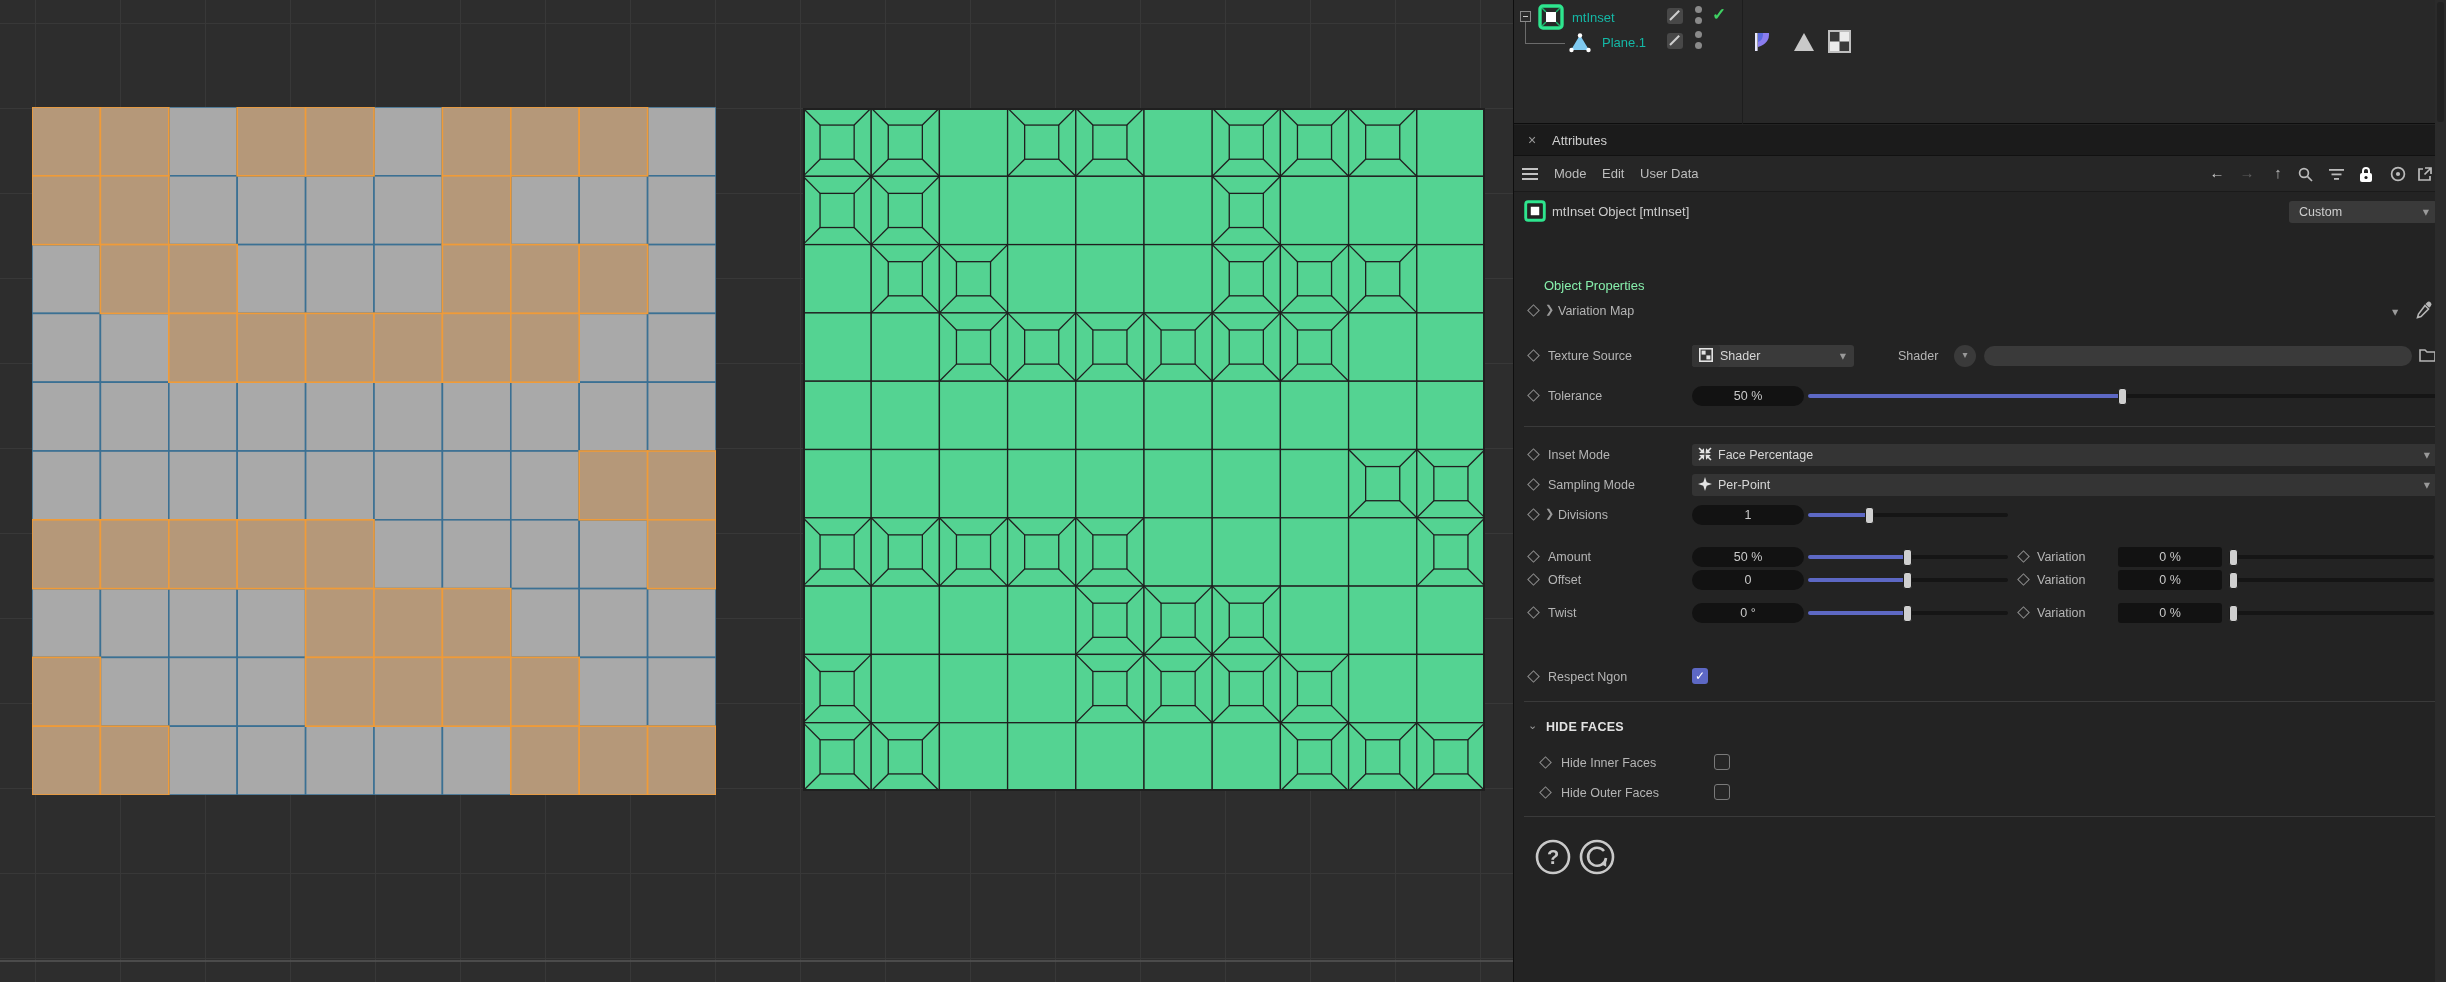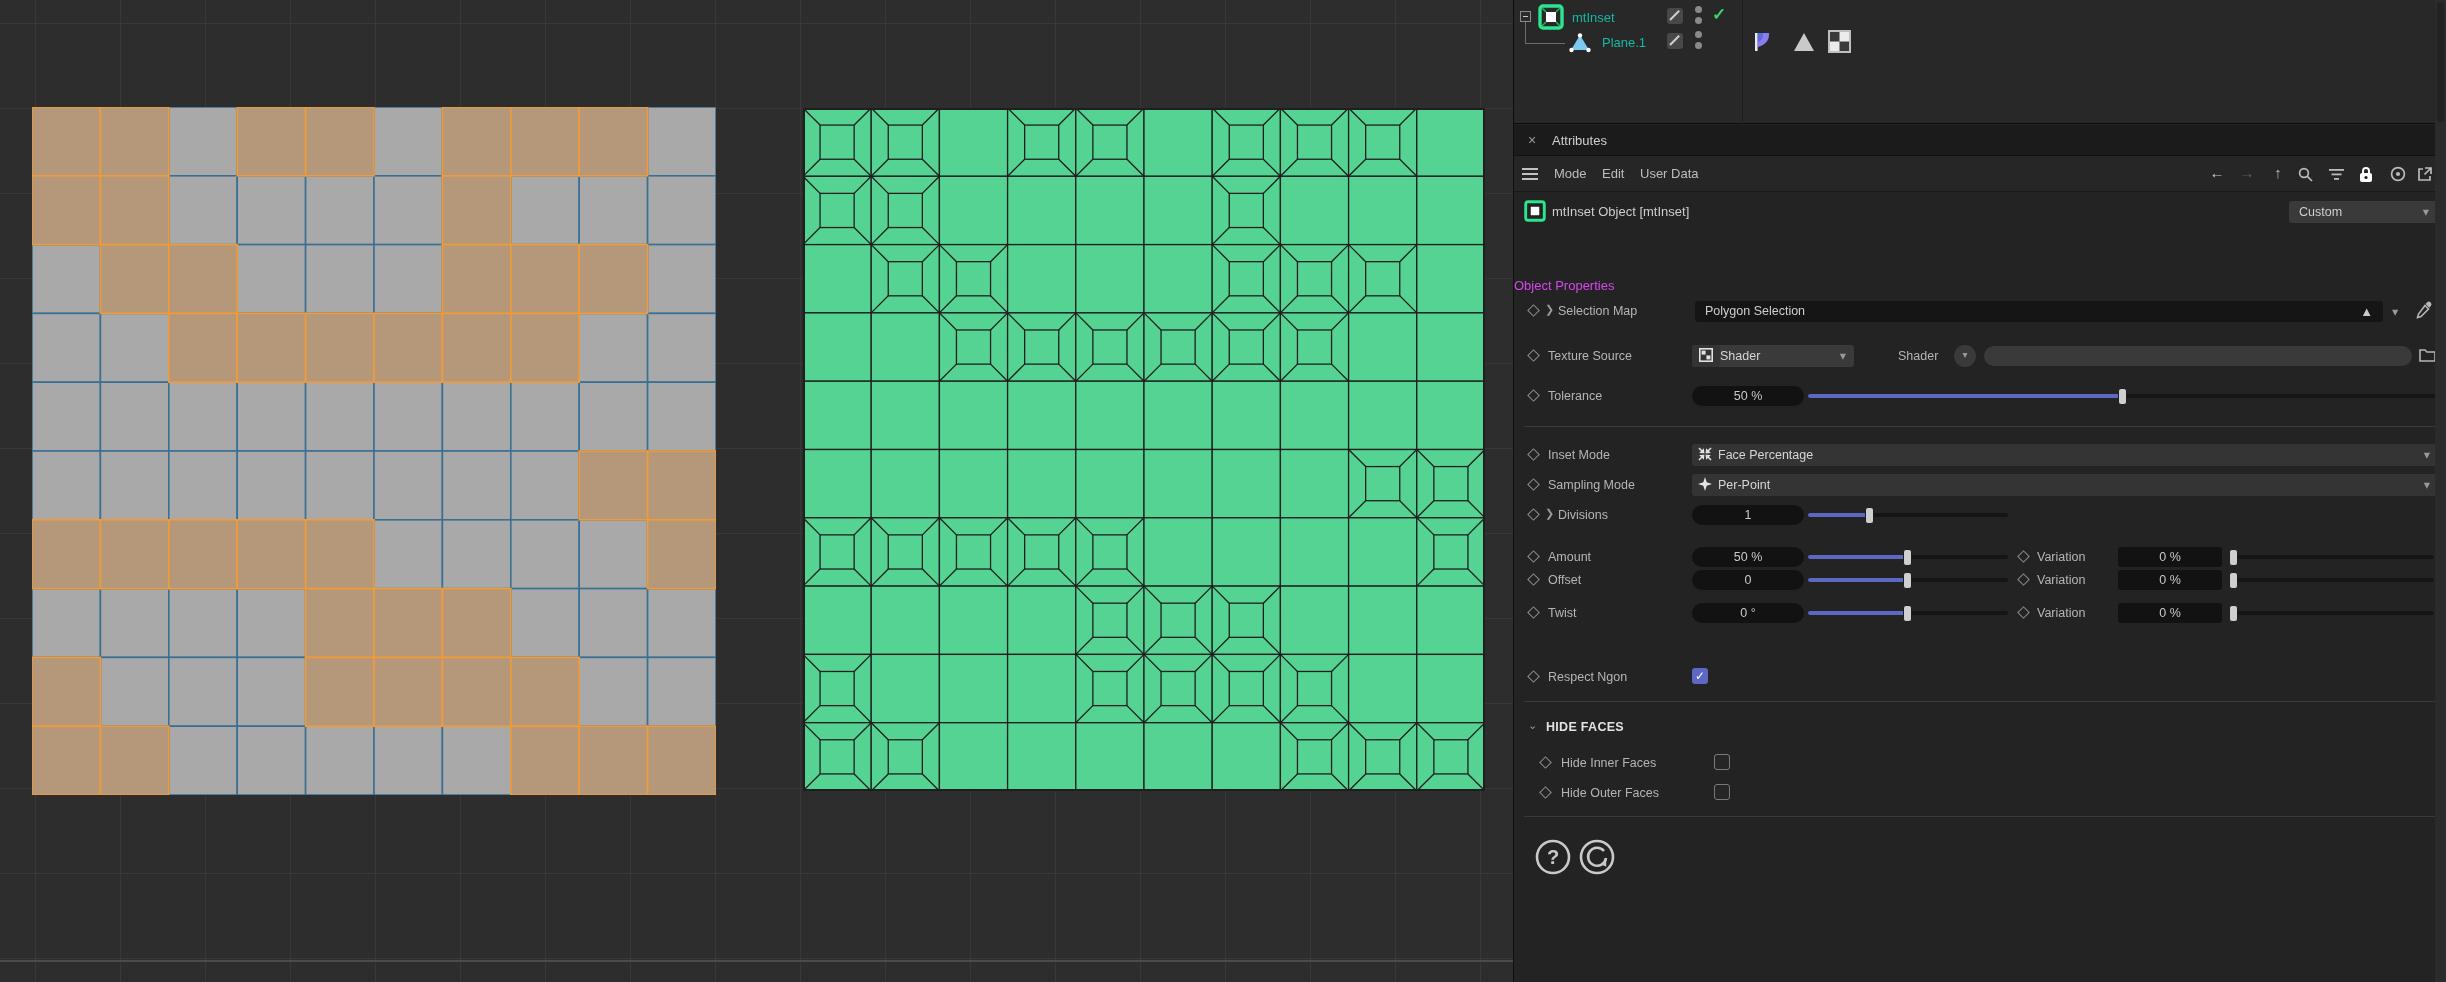--- a/index.html
+++ b/index.html
@@ -47,21 +47,21 @@
   .dropdown-box { background:#3a3a3a; border-radius:3px; color:#cfcfcf; }
   #preset-dd { position:absolute; left:775px; top:9px; width:148px; height:22px; line-height:22px;
         padding-left:10px; font-size:12.5px; }
   #preset-dd .caret { position:absolute; right:8px; top:0; color:#9a9a9a; }
 
   
   #tabs { position:absolute; left:14px; top:236px; display:flex; gap:9px; }
   .tab { height:25px; line-height:25px; padding:0 13px; background:#3b3b3b; border-radius:3px;
          color:#cfcfcf; font-size:12.5px; }
   .tab.active { background:#6474cb; color:#fff; }
-  #section-title { position:absolute; left:0; top:278px; color:#d946ef; font-size:13px; }
+  #section-title { position:absolute; left:30px; top:278px; color:#86efac; font-size:13px; }
 
   
   .prow { position:absolute; left:0; width:933px; height:22px; }
   .diamond { position:absolute; left:15px; top:6px; width:9px; height:9px; border:1.4px solid #8d8d8d;
         transform:rotate(45deg); }
   .chev { position:absolute; left:31px; top:3px; color:#9a9a9a; font-size:11px; }
   .plabel { position:absolute; left:44px; top:4px; color:#b5b5b5; }
   .plabel.nochev { left:34px; }
   .vfield { position:absolute; left:178px; top:1px; width:112px; height:20px; background:#121212;
         border-radius:10px; text-align:center; line-height:20px; color:#c9c9c9; }
@@ -658,25 +658,21 @@
       <span class="caret">▾</span>
     </div>
   </div>
 
 
   <div id="section-title">Object Properties</div>
 
   <div class="prow" style="top:300px;">
     <div class="diamond"></div>
     <span class="chev">❯</span>
-    <span class="plabel">Selection Map</span>
-    <div id="selmap-field">
-      <span>Polygon Selection</span>
-      <span class="up">▲</span>
-    </div>
+    <span class="plabel">Variation Map</span>
     <span class="small-caret" style="left:878px;">▾</span>
     <span class="abs" style="left:900px; top:0;">
       <svg width="20" height="20" viewBox="0 0 20 20">
         <path d="M13 2.5 a2.6 2.6 0 0 1 3.7 3.7 l-1.5 1.5 -3.7 -3.7 z" fill="#b5b5b5"></path>
         <path d="M11 5.5 L14.5 9 7 16.5 L3.5 17.5 4.5 14 Z" fill="none" stroke="#b5b5b5" stroke-width="1.6"></path>
       </svg>
     </span>
   </div>
 
   <div class="prow" style="top:345px;">

